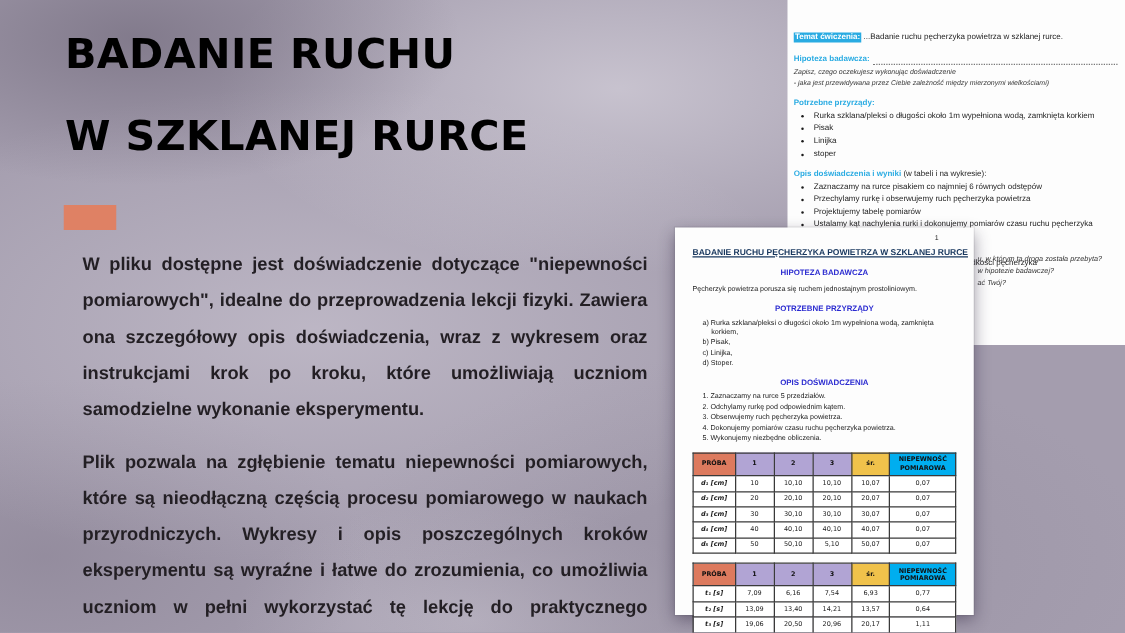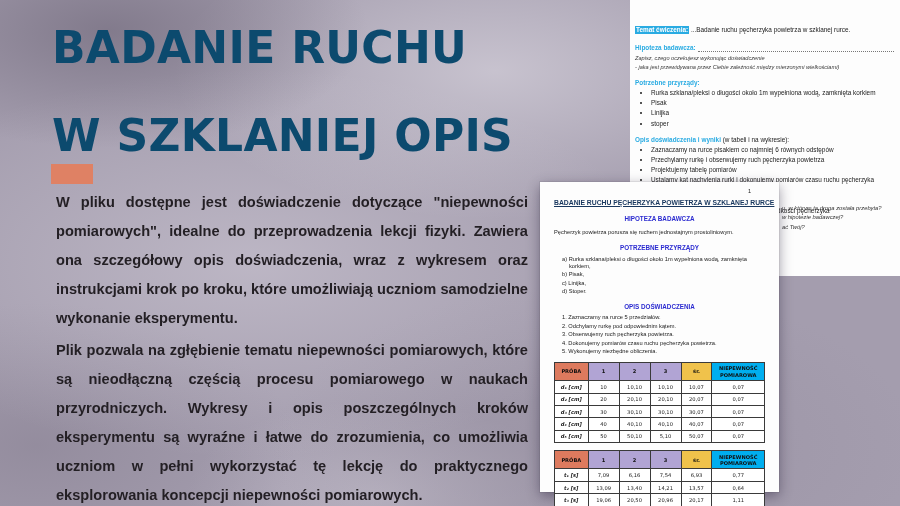--- a/index.html
+++ b/index.html
@@ -13,33 +13,33 @@
       radial-gradient(ellipse 520px 240px at 55% 14%, rgba(238,235,242,.48), transparent 62%),
       radial-gradient(ellipse 620px 300px at 28% 52%, rgba(228,223,233,.38), transparent 65%),
       radial-gradient(ellipse 420px 230px at 4% 88%, rgba(132,124,142,.50), transparent 62%),
       radial-gradient(ellipse 520px 260px at 66% 88%, rgba(148,141,158,.55), transparent 62%),
       radial-gradient(ellipse 320px 160px at 42% 98%, rgba(225,221,230,.35), transparent 60%);
   }
 
   
   .title{
     position:absolute; left:52px; top:26px;
-    color:#0c4a6e; font-family:"DejaVu Sans", sans-serif;
-    font-weight:800; font-size:44px; line-height:1.0; letter-spacing:.3px;
+    color:#000000; font-family:"DejaVu Sans", sans-serif;
+    font-weight:800; font-size:33px; line-height:1.0; letter-spacing:.3px;
     white-space:nowrap;
   }
   .accent{
     position:absolute; left:51px; top:164px; width:42px; height:20px;
   }
   .body-copy{
     position:absolute; left:52px; top:184px; width:480px;
     color:#231f24; font-weight:700; font-size:14.6px; line-height:1.98;
     text-align:justify;
   }
-  .body-copy p{ margin:4px; }
+  .body-copy p{ margin:14px; }
 
   
   .doc{ position:absolute; background:#fdfdfd; color:#1b1b1b; }
 
   
   .doc1{
     left:630px; top:0; width:270px; height:276px;
     padding:26px 6px 0 5px; font-size:6.4px; line-height:1.25;
   }
   .doc1 .row{ display:flex; align-items:flex-end; }
@@ -84,21 +84,21 @@
   .doc2 th:last-child{ width:25%; }
 </style>
 </head>
 <body>
 
 <div>
 
   <h1 class="title">
     <span>BADANIE RUCHU</span><br>
     <br>
-    <span>W SZKLANIEJ OPIS</span>
+    <span>W SZKLANEJ RURCE</span>
   </h1>
 
   <div class="accent" style="background: rgb(223, 129, 100);"></div>
 
   <div class="body-copy">
     <p>W pliku dostępne jest doświadczenie dotyczące "niepewności pomiarowych", idealne do przeprowadzenia lekcji fizyki. Zawiera ona szczegółowy opis doświadczenia, wraz z wykresem oraz instrukcjami krok po kroku, które umożliwiają uczniom samodzielne wykonanie eksperymentu.</p>
     <p>Plik pozwala na zgłębienie tematu niepewności pomiarowych, które są nieodłączną częścią procesu pomiarowego w naukach przyrodniczych. Wykresy i opis poszczególnych kroków eksperymentu są wyraźne i łatwe do zrozumienia, co umożliwia uczniom w pełni wykorzystać tę lekcję do praktycznego eksplorowania koncepcji niepewności pomiarowych.</p>
     <p>Dodatkowo, instrukcje dla ucznia pozwalają na samodzielne wykonanie eksperymentu, co przyczynia się do rozwijania umiejętności praktycznych oraz zdobywania wiedzy poprzez doświadczanie. To doskonałe narzędzie dydaktyczne, które pozwoli uczniom lepiej zrozumieć i zastosować pojęcie niepewności pomiarowych w praktyce.</p>
   </div>
 

